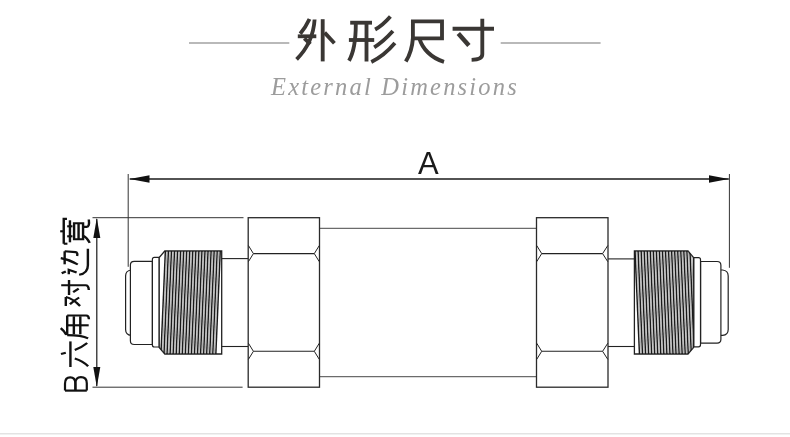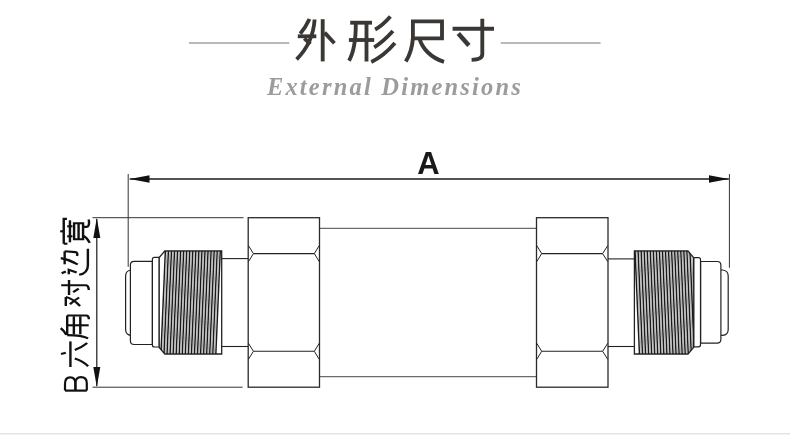--- a/index.html
+++ b/index.html
@@ -1,16 +1,16 @@
 <!DOCTYPE html>
 <html><head>
 <meta charset="utf-8">
 <style>
   html,body{margin:0;padding:0;background:#fff;}
-  #page{position:relative;width:790px;height:437px;background:#fff;overflow:hidden;font-weight:bold;}
+  #page{position:relative;width:790px;height:437px;background:#fff;overflow:hidden;}
 </style>
 </head>
 <body>
 <div id="page">
 <svg width="790" height="437" viewBox="0 0 790 437">
   <defs>
     <clipPath id="thrL">
       <path d="M164.8,251 L221.7,251 L221.7,354 L164.8,354 L159.2,347.5 L159.2,257.5 Z"></path>
     </clipPath>
     <clipPath id="thrR">

